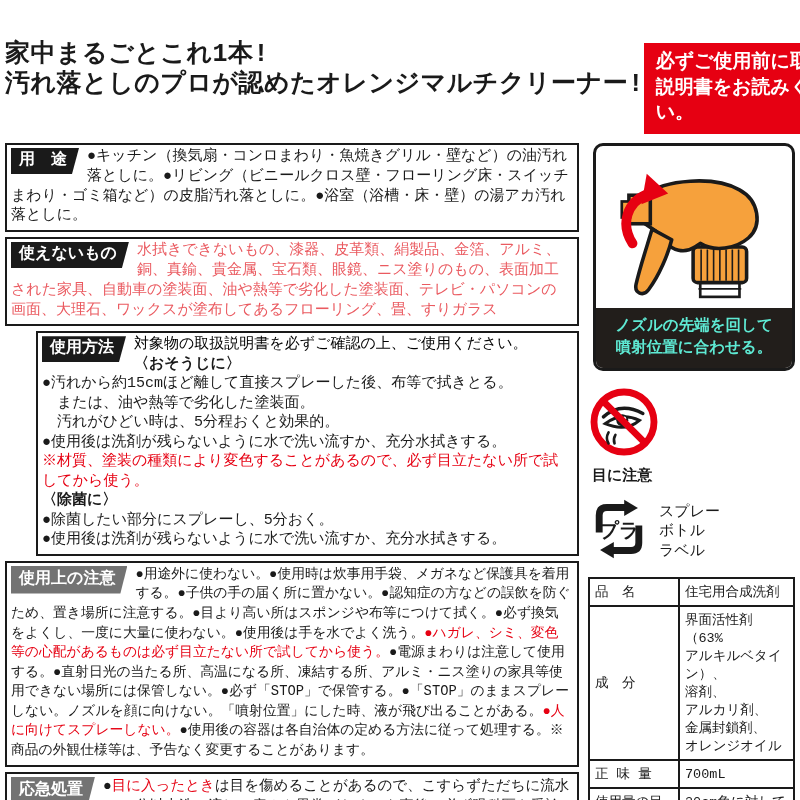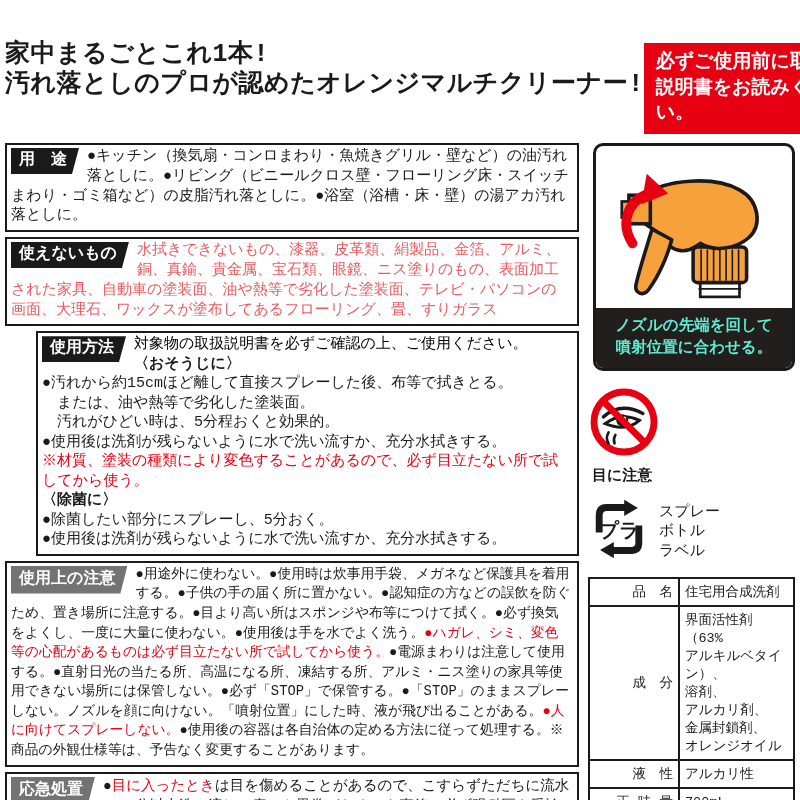--- a/index.html
+++ b/index.html
@@ -28,21 +28,21 @@
               margin-left:auto;background:#fff;}
   .nozzle-img{height:156px;display:flex;align-items:center;justify-content:center;padding-top:6px;}
   .nozzle-caption{background:#221e1b;color:#5eead4;font-weight:bold;font-size:15.5px;
                   text-align:center;padding:8px 2px 9px;line-height:1.4;}
   .eye-block{margin-top:15px;}
   .eye-label{font-weight:bold;font-size:15px;margin-top:3px;margin-left:4px;}
   .pla-block{display:flex;margin-top:13px;align-items:center;gap:9px;}
   .pla-lines{font-size:15px;line-height:1.3;}
   .spec-table{border-collapse:collapse;margin-top:12px;width:100%;}
   .spec-table td{border:2px solid #1a1a1a;font-size:13.5px;padding:4px 5px;vertical-align:middle;}
-  .spec-table td.lab{width:78px;text-align:right;}
+  .spec-table td.lab{width:78px;text-align:left;}
   .spec-table td.val{white-space:pre-line;}
 </style>
 </head>
 <body>
 
 <div class="page">
 
   <div class="header-row">
     <div class="headline">
       <div>家中まるごとこれ1本!</div>
@@ -173,24 +173,20 @@
           <tr>
             <td class="lab">成　分</td>
             <td class="val">界面活性剤（63%
 アルキルベタイン）、
 溶剤、
 アルカリ剤、
 金属封鎖剤、
 オレンジオイル</td>
           </tr>
           <tr>
-            <td class="lab">液　性</td>
-            <td class="val">アルカリ性</td>
-          </tr>
-          <tr>
             <td class="lab">正 味 量</td>
             <td class="val">700mL</td>
           </tr>
           <tr>
             <td class="lab">使用量の目安</td>
             <td class="val">30cm角に対して
 1回噴射</td>
           </tr>
         </tbody>
       </table>

